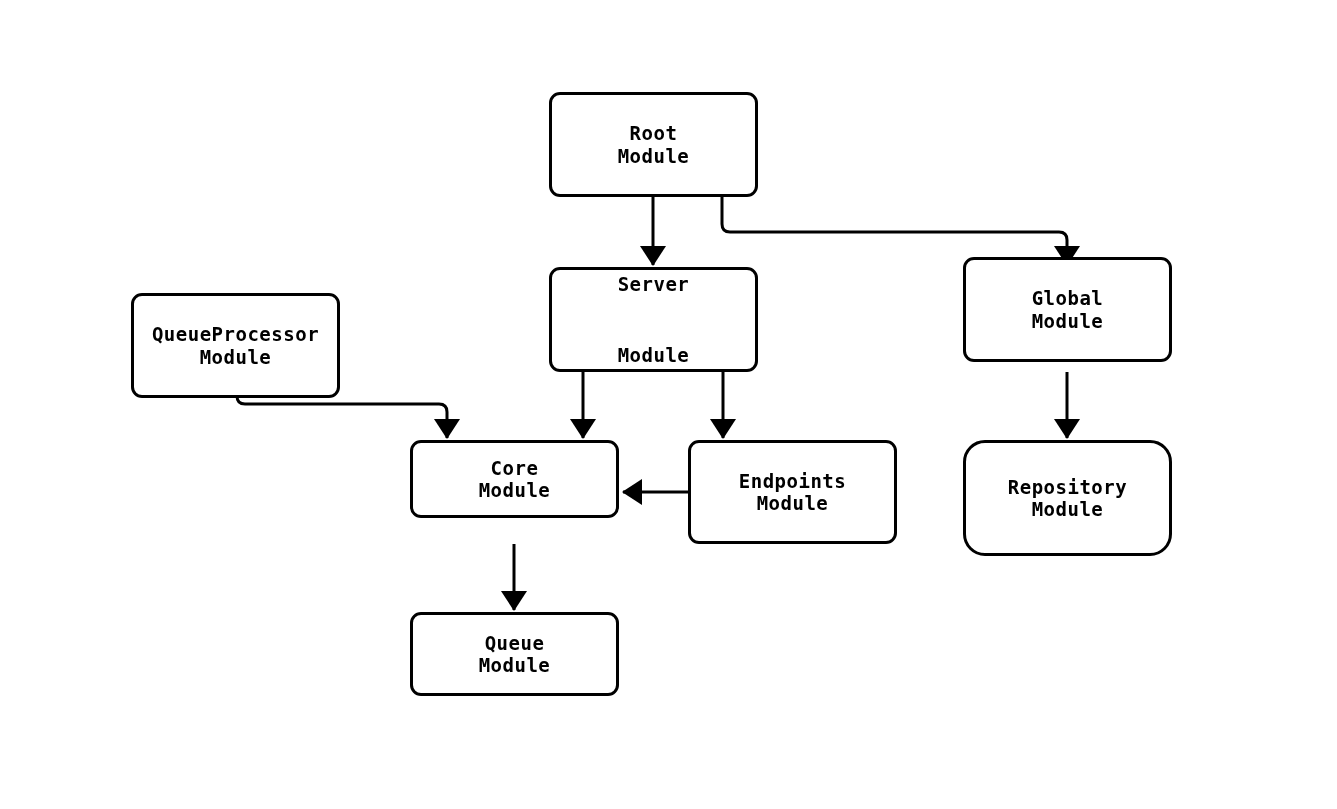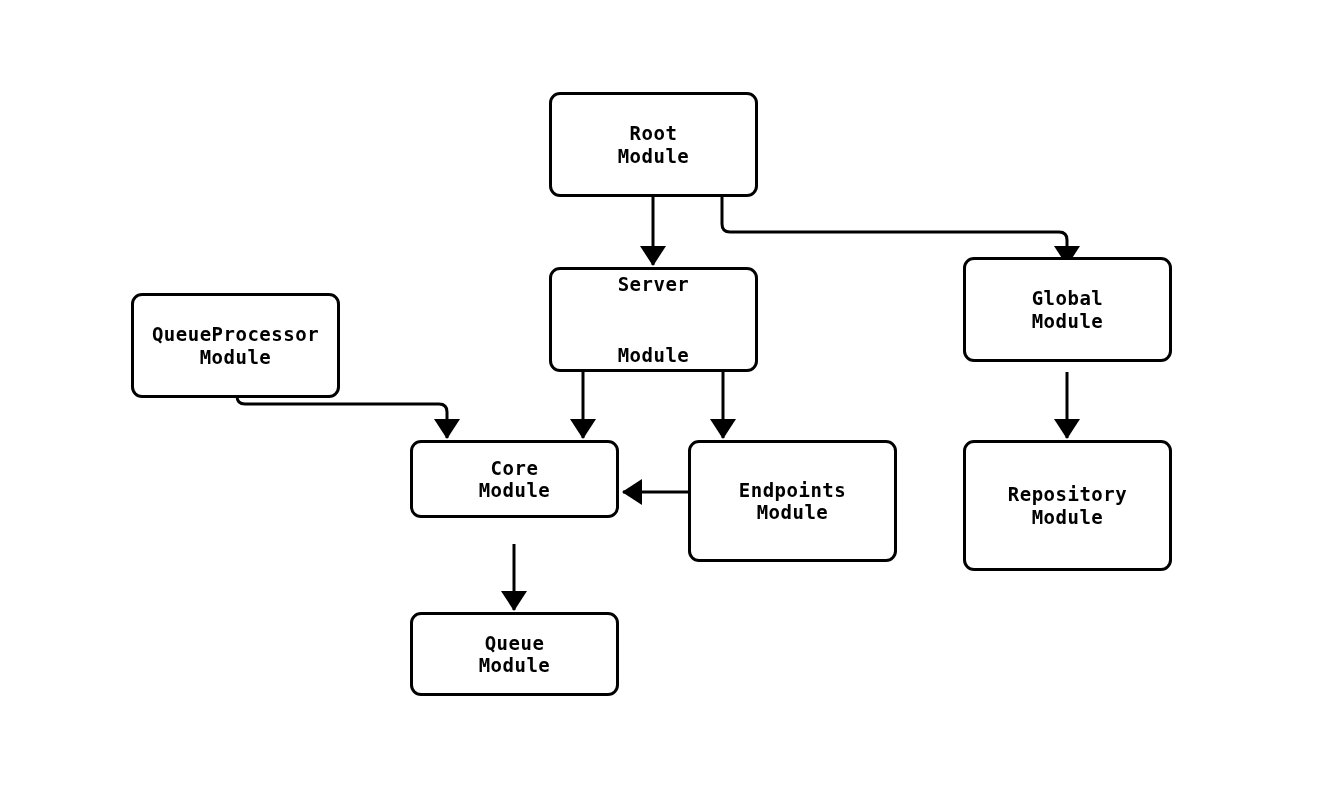--- a/index.html
+++ b/index.html
@@ -41,22 +41,22 @@
     line-height: 1.16;
     letter-spacing: 0.5px;
   }
   .node span { display: block; }
 
   #node-root            { left: 549px;  top: 92px;  }
   #node-queue-processor { left: 131px;  top: 257px; margin-top: 36px; }
   #node-server          { left: 549px;  top: 267px; gap: 48px; }
   #node-global          { left: 963px;  top: 257px; }
   #node-core            { left: 410px;  top: 440px; height: 78px; }
-  #node-endpoints       { left: 688px;  top: 440px; height: 122px; }
-  #node-repository      { left: 963px;  top: 440px; height: 131px; }
+  #node-endpoints       { left: 688px;  top: 440px; height: 104px; }
+  #node-repository      { left: 963px;  top: 440px; height: 116px; border-radius: 22px; }
   #node-queue           { left: 410px;  top: 612px; height: 84px; }
 
   .edge {
     fill: none;
     stroke: #000000;
     stroke-width: 3;
   }
 </style>
 </head>
 <body>

